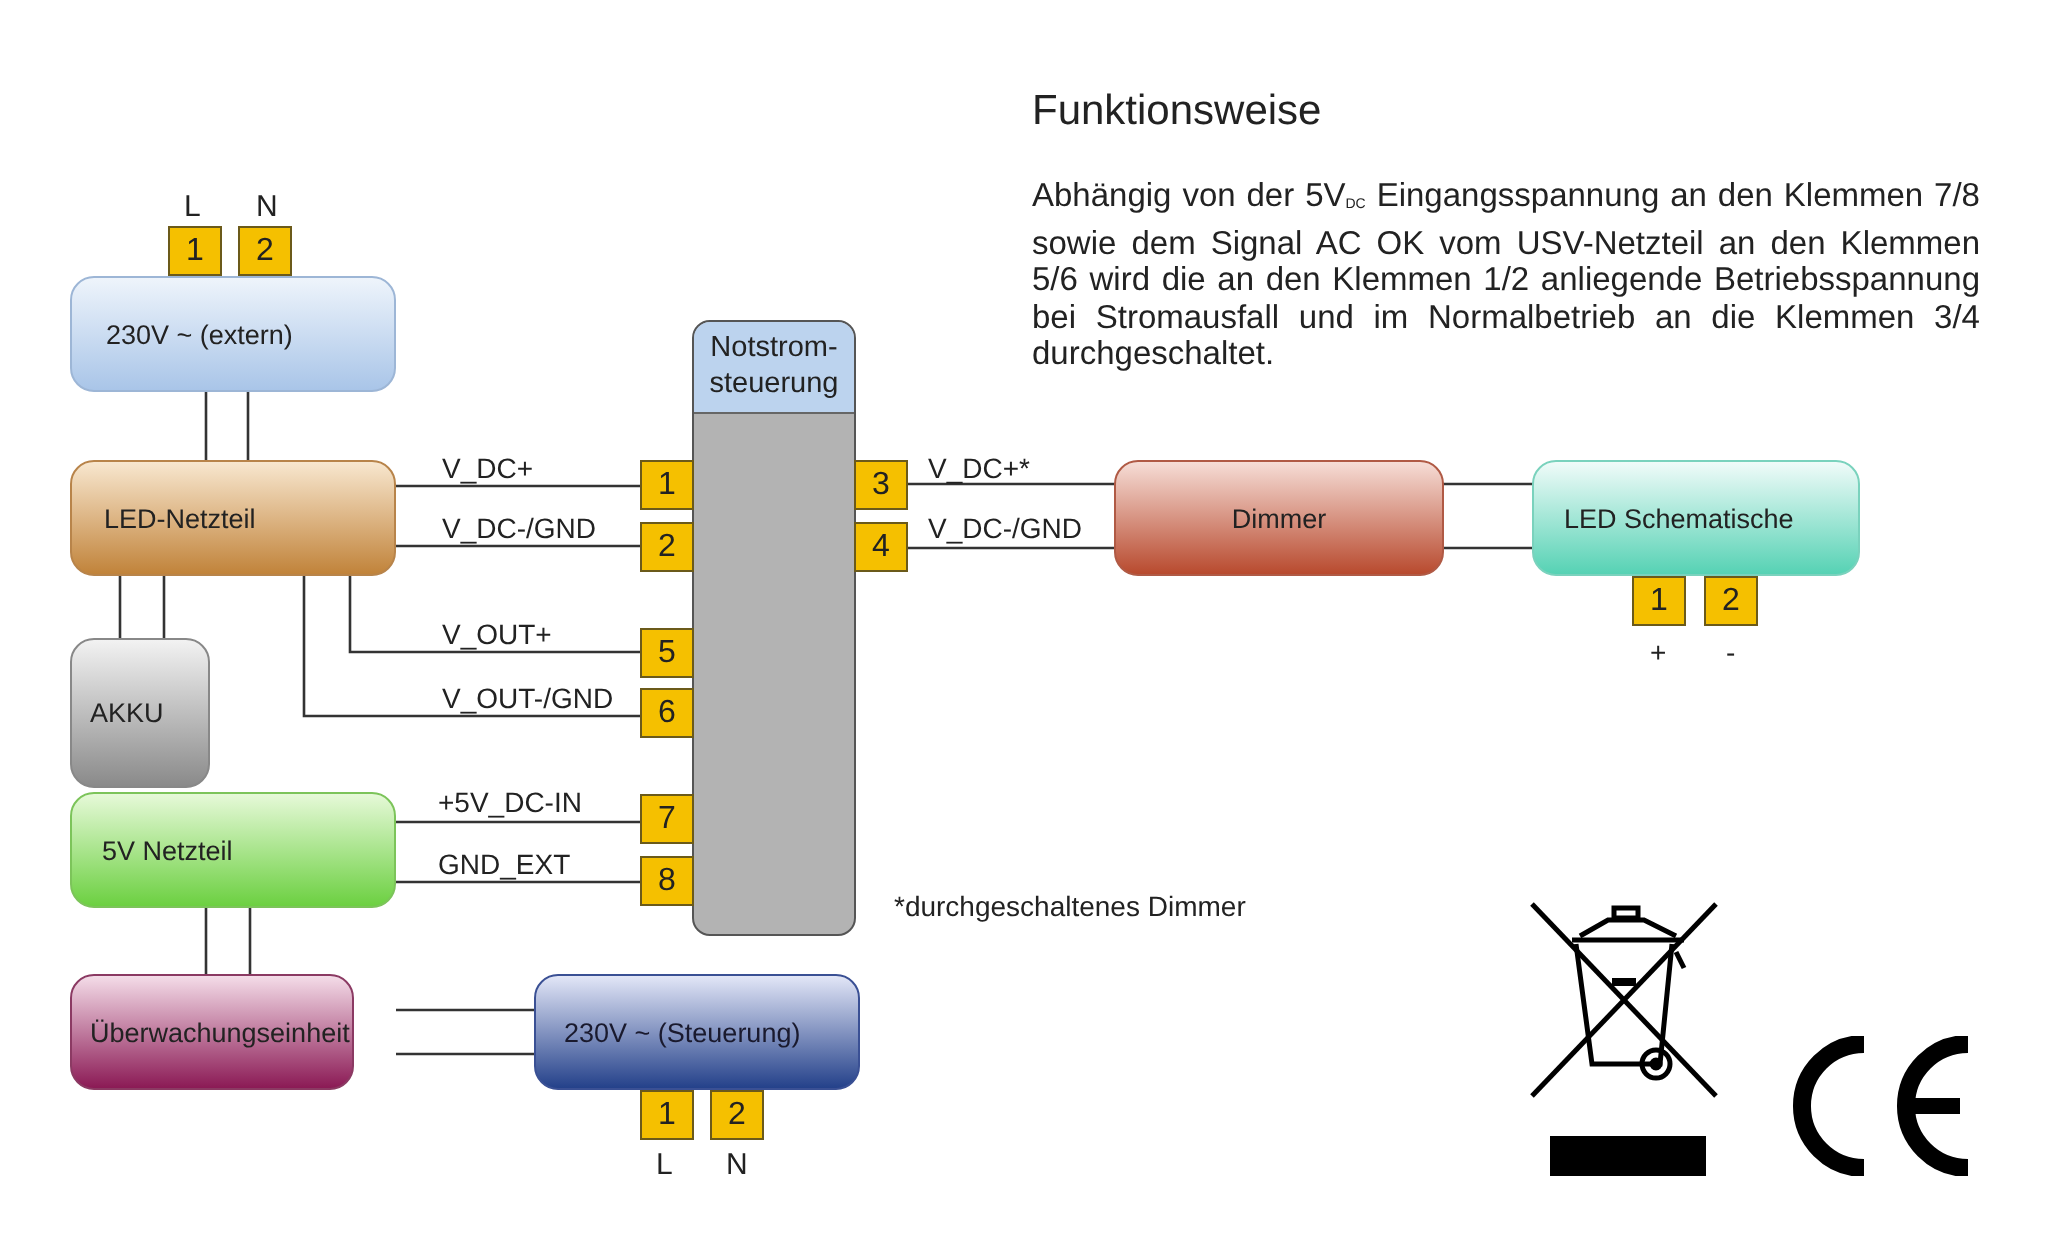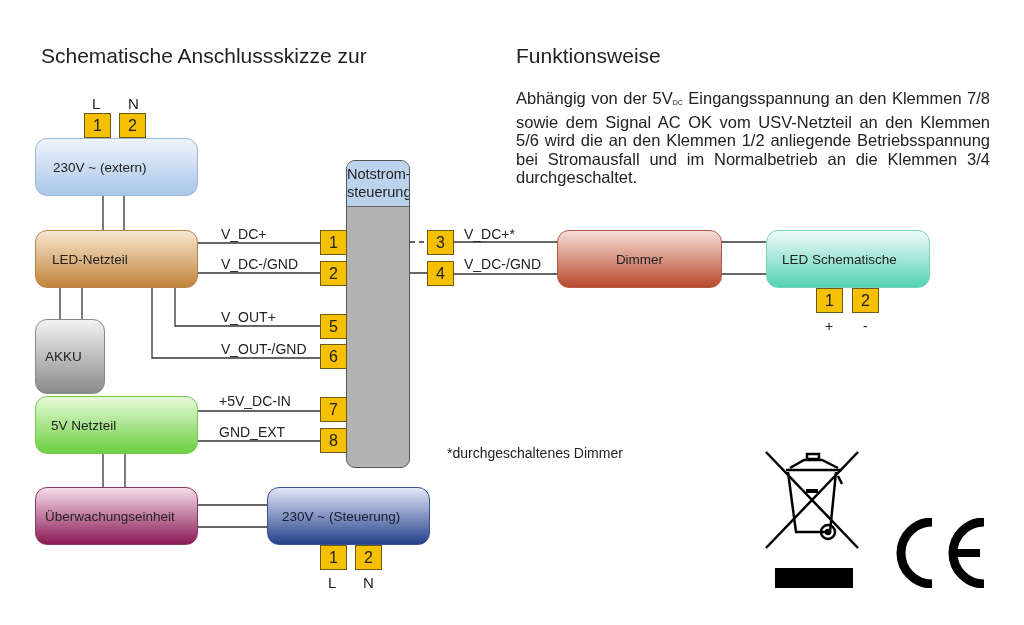--- a/index.html
+++ b/index.html
@@ -12,21 +12,20 @@
   .box { position: absolute; border-radius: 12px; font-size: 13.5px; display: flex; align-items: center; box-sizing: border-box; }
   .term { position: absolute; width: 27px; height: 25px; background: #f5c000; border: 1px solid #6b5a1a; box-sizing: border-box;
           font-size: 16px; display: flex; align-items: center; justify-content: center; color: #222; }
   .lbl { position: absolute; font-size: 14px; color: #222; white-space: nowrap; }
   svg.wires { position: absolute; left: 0; top: 0; }
 </style>
 </head>
 <body>
 
 <div class="abs title" style="left:41px; top:43px;">
-  <div>Schematische Anschlussskizze zur</div>
 </div>
 
 <div class="abs title" style="left:516px; top:43px;">Funktionsweise</div>
 
 <div class="abs para" style="left:516px; top:89px; width:474px;"><span>Abhängig von der 5V</span><sub>DC</sub><span> Eingangsspannung an den Klemmen 7/8 sowie dem Signal AC OK vom USV-Netzteil an den Klemmen 5/6 wird die an den Klemmen 1/2 anliegende Betriebsspannung bei Stromausfall und im Normalbetrieb an die Klemmen 3/4 durchgeschaltet.</span></div>
 
 <svg class="wires" width="1024" height="625">
   <g stroke="#333" stroke-width="1.3" fill="none">
 
     <line x1="103" y1="196" x2="103" y2="231"></line>
@@ -77,33 +76,33 @@
 </div>
 
 <div class="box" style="left:35px; top:319px; width:70px; height:75px; padding-left:9px; background:linear-gradient(#f2f2f2,#8a8a8a); border:1px solid #888;">
   <span>AKKU</span>
 </div>
 
 <div class="box" style="left:35px; top:396px; width:163px; height:58px; padding-left:15px; background:linear-gradient(#e6f9d8,#6cd041); border:1px solid #7cc45a;">
   <span>5V Netzteil</span>
 </div>
 
-<div class="box" style="left:35px; top:487px; width:163px; height:58px; padding-left:9px; background:linear-gradient(#f4dce8,#8b1a55); border:1px solid #8b3a63;">
+<div class="box" style="left:35px; top:487px; width:142px; height:58px; padding-left:9px; background:linear-gradient(#f4dce8,#8b1a55); border:1px solid #8b3a63;">
   <span>Überwachungseinheit</span>
 </div>
 
 <div class="box" style="left:267px; top:487px; width:163px; height:58px; padding-left:14px; background:linear-gradient(#e2e6f7,#24418a); border:1px solid #3a5094; color:#1a1a2e;">
   <span>230V ~ (Steuerung)</span>
 </div>
 <div class="term" style="left:320px; top:545px;">1</div>
 <div class="term" style="left:355px; top:545px;">2</div>
 <div class="lbl" style="left:328px; top:574px; font-size:15px;">L</div>
 <div class="lbl" style="left:363px; top:574px; font-size:15px;">N</div>
 
-<div class="abs" style="left:346px; top:160px; width:64px; height:308px; border:1px solid #555; border-radius:9px; background:#b3b3b3; overflow:hidden; box-sizing:border-box;">
+<div class="abs" style="left:346px; top:160px; width:82px; height:308px; border:1px solid #555; border-radius:9px; background:#b3b3b3; overflow:hidden; box-sizing:border-box;">
   <div style="background:#bcd3ee; height:46px; border-bottom:1px solid #666; font-size:14.5px; line-height:18px; text-align:center; padding-top:4px; box-sizing:border-box; white-space:pre-line;">Notstrom-
 steuerung</div>
 </div>
 
 <div class="term" style="left:320px; top:230px;">1</div>
 <div class="term" style="left:320px; top:261px;">2</div>
 <div class="term" style="left:427px; top:230px;">3</div>
 <div class="term" style="left:427px; top:261px;">4</div>
 <div class="term" style="left:320px; top:314px;">5</div>
 <div class="term" style="left:320px; top:344px;">6</div>

